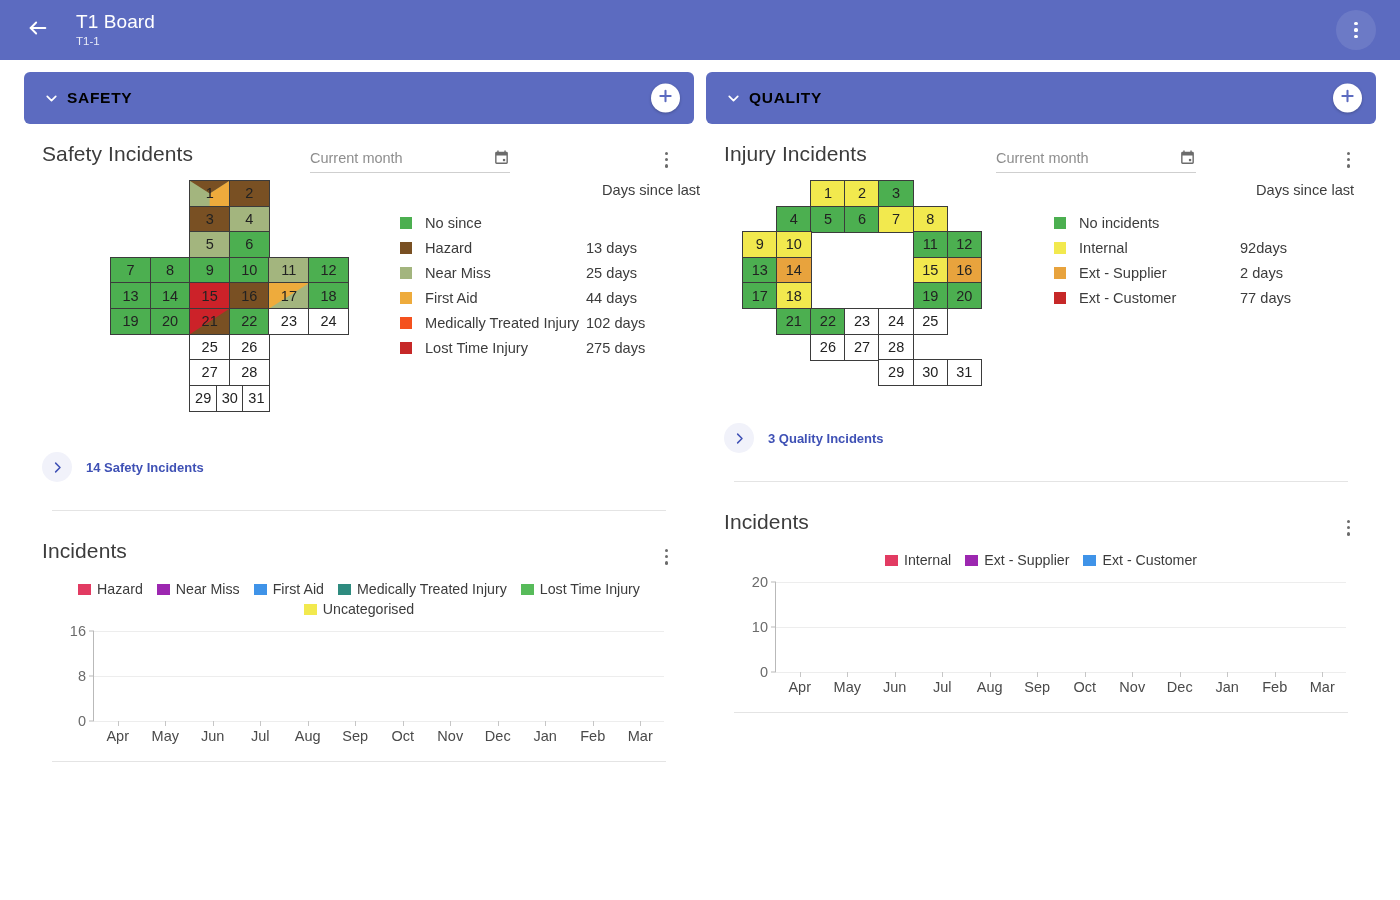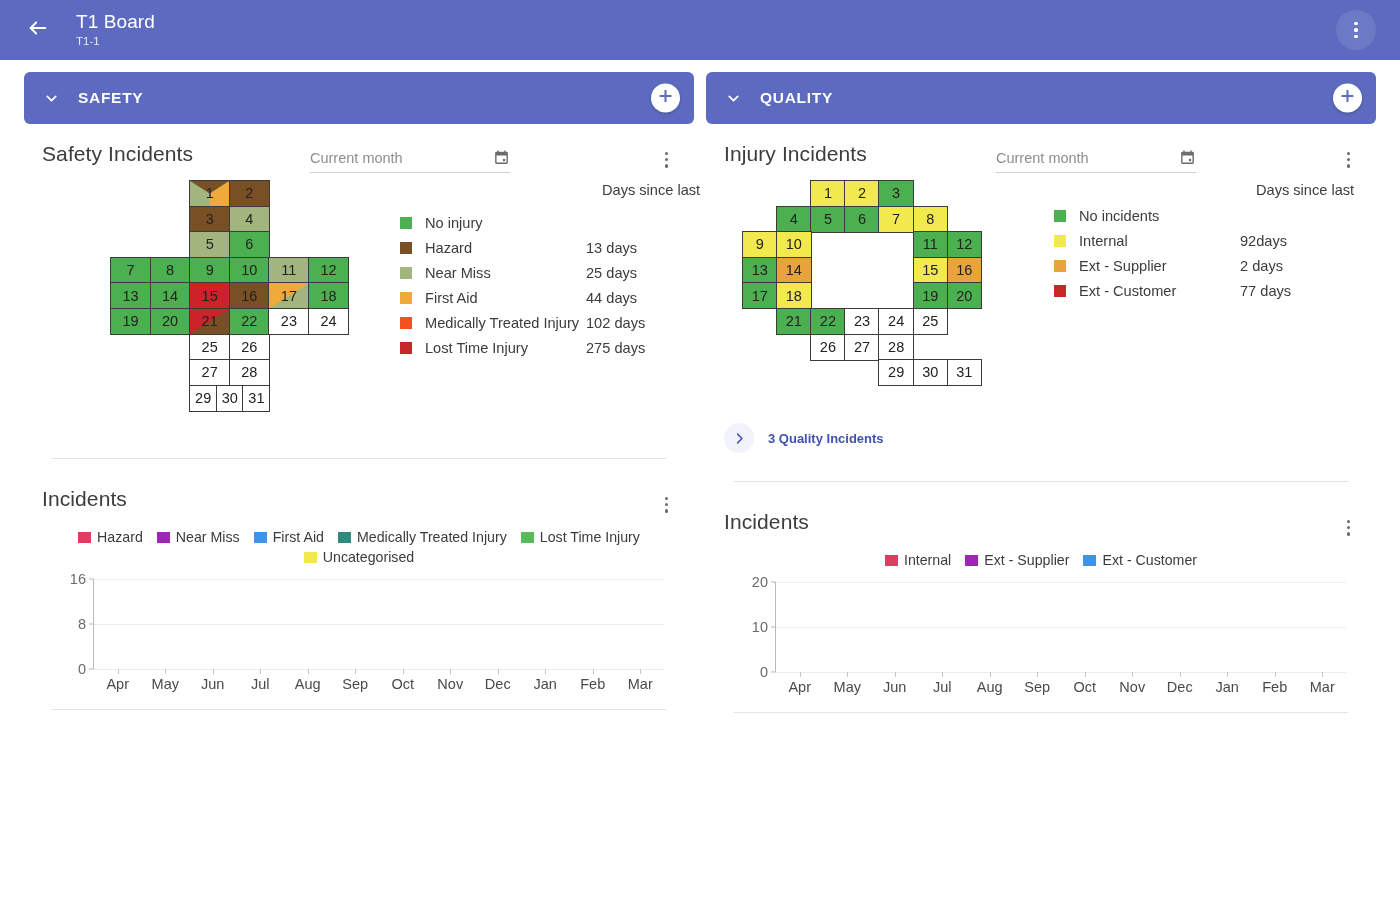--- a/index.html
+++ b/index.html
@@ -41,21 +41,21 @@
   .col { flex: 1 1 0; min-width: 0; }
 
   
   .section-head {
     background: #5c6bc0; border-radius: 6px; height: 52px;
     display: flex; align-items: center; padding: 0 16px; position: relative;
   }
   .chev-down { width: 22px; height: 22px; display: flex; align-items: center; justify-content: center; cursor: pointer; flex: none; }
   .chev-down svg { width: 17px; height: 17px; }
   .section-title {
-    color: #ffffff; font-size: 15.5px; font-weight: 700; letter-spacing: .7px; margin-left: 16px;
+    color: #000000; font-size: 15.5px; font-weight: 700; letter-spacing: .7px; margin-left: 5px;
   }
   .add-fab {
     position: absolute; right: 14px; top: 50%; transform: translateY(-50%);
     width: 29px; height: 29px; border-radius: 50%; background: #fff;
     display: flex; align-items: center; justify-content: center; cursor: pointer;
     box-shadow: 0 1px 3px rgba(0,0,0,.25);
   }
   .add-fab svg { width: 19px; height: 19px; }
 
   
@@ -307,21 +307,21 @@
               </div>
               <div class="cell narrow" style="left: 132.4px; top: 204.8px; width: 28px; height: 27px; background: rgb(255, 255, 255);">
                 <span>31</span>
               </div>
             </div>
           <div class="legend" style="margin-left:28px;">
             <div class="legend-head">Days since last</div>
             <div id="safety-legend-rows" style="margin-top:26px;">
                 <div class="legend-row">
                   <span class="sw" style="background: rgb(76, 175, 80);"></span>
-                  <span class="lb">No injury</span>
+                  <span class="lb">No since</span>
                 </div>
                 <div class="legend-row">
                   <span class="sw" style="background: rgb(121, 80, 35);"></span>
                   <span class="lb">Hazard</span>
                   <span class="dv">13 days</span>
                 </div>
                 <div class="legend-row">
                   <span class="sw" style="background: rgb(163, 181, 126);"></span>
                   <span class="lb">Near Miss</span>
                   <span class="dv">25 days</span>
@@ -338,20 +338,28 @@
                 </div>
                 <div class="legend-row">
                   <span class="sw" style="background: rgb(198, 40, 40);"></span>
                   <span class="lb">Lost Time Injury</span>
                   <span class="dv">275 days</span>
                 </div>
               </div>
           </div>
         </div>
 
+        <div class="expand-link" style="margin-top:22px;">
+          <span class="expand-circle">
+            <svg viewBox="0 0 24 24" fill="none" stroke="#3f51b5" stroke-width="2.4" stroke-linecap="round" stroke-linejoin="round">
+                <polyline points="9,5 16,12 9,19"></polyline>
+              </svg>
+          </span>
+          <span class="expand-label">14 Safety Incidents</span>
+        </div>
         <div class="card-divider" style="margin-top:28px;"></div>
       </div>
 
       <div class="card" style="margin-top:10px;">
         <div class="card-head" style="height:34px;">
           <div class="card-title">Incidents</div>
           <div class="card-kebab">
             <span class="kebab dark">
                 <i></i>
                 <i></i>
@@ -656,21 +664,21 @@
               </div>
               <div class="cell" style="left: 170.5px; top: 179.2px; width: 35.5px; height: 27px; background: rgb(255, 255, 255);">
                 <span>30</span>
               </div>
               <div class="cell" style="left: 204.6px; top: 179.2px; width: 35.5px; height: 27px; background: rgb(255, 255, 255);">
                 <span>31</span>
               </div>
             </div>
           <div class="legend" style="margin-left:22px;">
             <div class="legend-head">Days since last</div>
-            <div id="quality-legend-rows" style="margin-top:19px;">
+            <div id="quality-legend-rows" style="margin-top:26px;">
                 <div class="legend-row">
                   <span class="sw" style="background: rgb(76, 175, 80);"></span>
                   <span class="lb">No incidents</span>
                 </div>
                 <div class="legend-row">
                   <span class="sw" style="background: rgb(242, 233, 78);"></span>
                   <span class="lb">Internal</span>
                   <span class="dv">92days</span>
                 </div>
                 <div class="legend-row">

